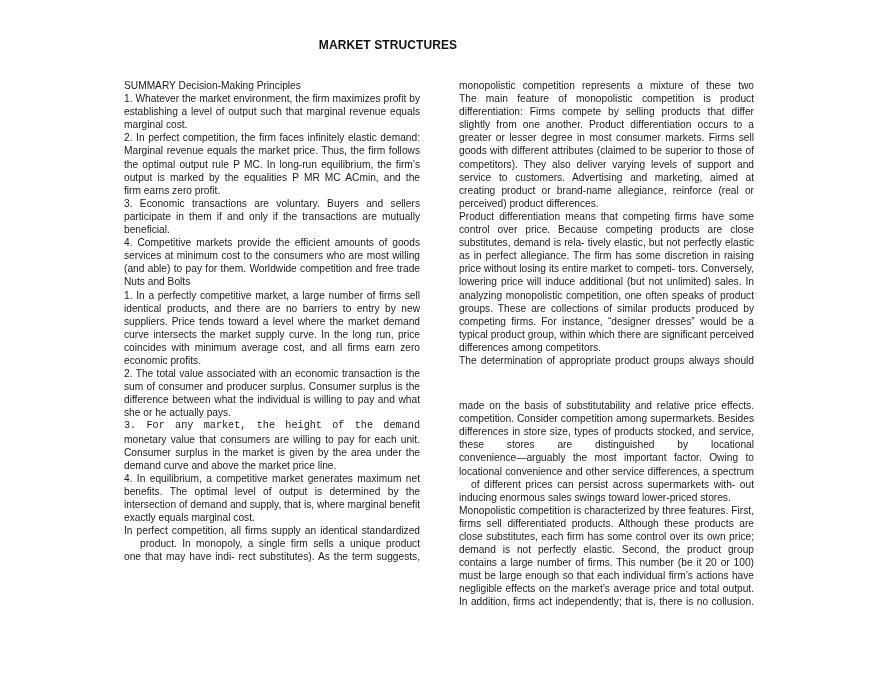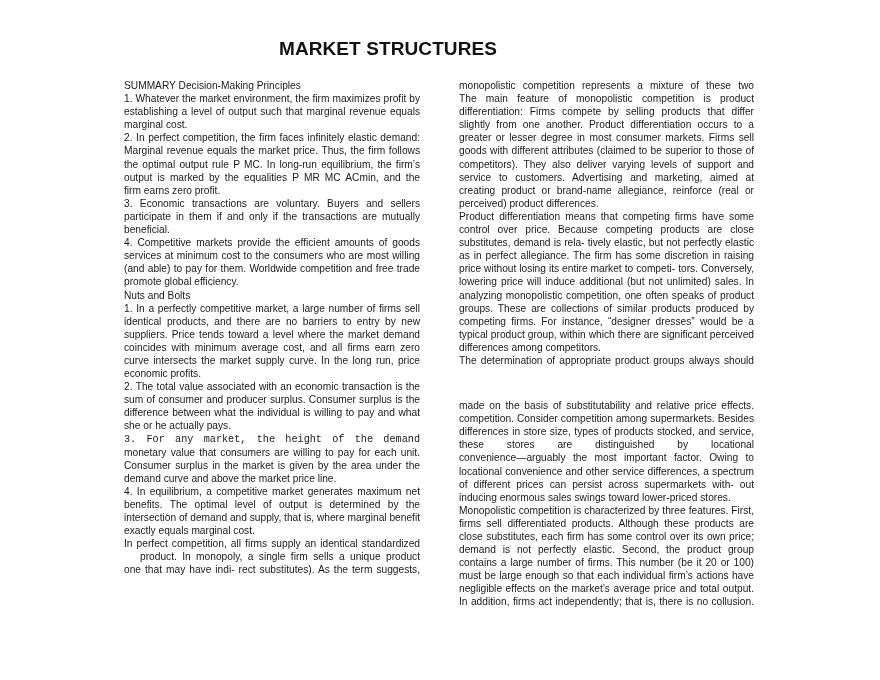--- a/index.html
+++ b/index.html
@@ -1,19 +1,19 @@
 <!DOCTYPE html>
 <html><head>
   <meta charset="utf-8">
   <style>
     html, body { margin: 0; padding: 0; background: #ffffff; }
     body { width: 880px; height: 680px; position: relative; overflow: hidden;
            font-family: "Liberation Sans", sans-serif; color: #1a1a1a; }
     .title { position: absolute; top: 38px; left: 0; width: 776px; text-align: center;
-             font-weight: bold; font-size: 19px; letter-spacing: 0.1px; color: #111; }
+             font-weight: bold; font-size: 12px; letter-spacing: 0.1px; color: #111; }
     .col { position: absolute; top: 79px; width: 296px; font-size: 10.2px; line-height: 13.1px; }
     .col.left { left: 124px; }
     .col.right { left: 459px; width: 295px; }
     .line { white-space: nowrap; text-align: justify; text-align-last: justify; height: 13.1px; overflow: visible; }
     .line.last { text-align-last: left; }
   </style>
 </head>
 <body>
 
 <div class="title">MARKET STRUCTURES</div>
@@ -27,27 +27,26 @@
     <div class="line" style="white-space: normal; overflow: hidden;">Marginal revenue equals the market price. Thus, the firm follows</div>
     <div class="line" style="white-space: normal; overflow: hidden;">the optimal output rule P   MC. In long-run equilibrium, the firm’s</div>
     <div class="line" style="white-space: normal; overflow: hidden;">output is marked by the equalities P   MR   MC   ACmin, and the</div>
     <div class="line last" style="white-space: normal; overflow: hidden;">firm earns zero profit.</div>
     <div class="line" style="white-space: normal; overflow: hidden;">3. Economic transactions are voluntary. Buyers and sellers</div>
     <div class="line" style="white-space: normal; overflow: hidden;">participate in them if and only if the transactions are mutually</div>
     <div class="line last" style="white-space: normal; overflow: hidden;">beneficial.</div>
     <div class="line" style="white-space: normal; overflow: hidden;">4. Competitive markets provide the efficient amounts of goods and</div>
     <div class="line" style="white-space: normal; overflow: hidden;">services at minimum cost to the consumers who are most willing</div>
     <div class="line" style="white-space: normal; overflow: hidden;">(and able) to pay for them. Worldwide competition and free trade</div>
-    <div class="line last" style="white-space: normal; overflow: hidden;">promote global efficiency.</div>
     <div class="line last" style="white-space: normal; overflow: hidden;">Nuts and Bolts</div>
     <div class="line" style="white-space: normal; overflow: hidden;">1. In a perfectly competitive market, a large number of firms sell</div>
     <div class="line" style="white-space: normal; overflow: hidden;">identical products, and there are no barriers to entry by new</div>
     <div class="line" style="white-space: normal; overflow: hidden;">suppliers. Price tends toward a level where the market demand</div>
+    <div class="line" style="white-space: normal; overflow: hidden;">curve intersects the market supply curve. In the long run, price</div>
     <div class="line" style="white-space: normal; overflow: hidden;">coincides with minimum average cost, and all firms earn zero</div>
-    <div class="line" style="white-space: normal; overflow: hidden;">curve intersects the market supply curve. In the long run, price</div>
     <div class="line last" style="white-space: normal; overflow: hidden;">economic profits.</div>
     <div class="line" style="white-space: normal; overflow: hidden;">2. The total value associated with an economic transaction is the</div>
     <div class="line" style="white-space: normal; overflow: hidden;">sum of consumer and producer surplus. Consumer surplus is the</div>
     <div class="line" style="white-space: normal; overflow: hidden;">difference between what the individual is willing to pay and what</div>
     <div class="line last" style="white-space: normal; overflow: hidden;">she or he actually pays.</div>
     <div class="line" style="white-space: normal; overflow: hidden; font-family: Liberation Mono, monospace;">3. For any market, the height of the demand curve shows the</div>
     <div class="line" style="white-space: normal; overflow: hidden;">monetary value that consumers are willing to pay for each unit.</div>
     <div class="line" style="white-space: normal; overflow: hidden;">Consumer surplus in the market is given by the area under the</div>
     <div class="line last" style="white-space: normal; overflow: hidden;">demand curve and above the market price line.</div>
     <div class="line" style="white-space: normal; overflow: hidden;">4. In equilibrium, a competitive market generates maximum net</div>
@@ -80,21 +79,21 @@
     <div class="line" style="white-space: normal; overflow: hidden;">competing firms. For instance, “designer dresses” would be a</div>
     <div class="line" style="white-space: normal; overflow: hidden;">typical product group, within which there are significant perceived</div>
     <div class="line last" style="white-space: normal; overflow: hidden;">differences among competitors.</div>
     <div class="line" style="white-space: normal; overflow: hidden;">The determination of appropriate product groups always should be</div>
     <div class="line" style="white-space: normal; overflow: hidden; margin-top: 32px;">made on the basis of substitutability and relative price effects.</div>
     <div class="line" style="white-space: normal; overflow: hidden;">competition. Consider competition among supermarkets. Besides</div>
     <div class="line" style="white-space: normal; overflow: hidden;">differences in store size, types of products stocked, and service,</div>
     <div class="line" style="white-space: normal; overflow: hidden;">these stores are distinguished by locational</div>
     <div class="line" style="white-space: normal; overflow: hidden;">convenience—arguably the most important factor. Owing to</div>
     <div class="line" style="white-space: normal; overflow: hidden;">locational convenience and other service differences, a spectrum</div>
-    <div class="line" style="white-space: normal; overflow: hidden;">of different prices can persist across supermarkets with- out</div>
+    <div class="line" style="white-space: normal; overflow: hidden; margin-left: 12px;">of different prices can persist across supermarkets with- out</div>
     <div class="line last" style="white-space: normal; overflow: hidden;">inducing enormous sales swings toward lower-priced stores.</div>
     <div class="line" style="white-space: normal; overflow: hidden;">Monopolistic competition is characterized by three features. First,</div>
     <div class="line" style="white-space: normal; overflow: hidden;">firms sell differentiated products. Although these products are</div>
     <div class="line" style="white-space: normal; overflow: hidden;">close substitutes, each firm has some control over its own price;</div>
     <div class="line" style="white-space: normal; overflow: hidden;">demand is not perfectly elastic. Second, the product group</div>
     <div class="line" style="white-space: normal; overflow: hidden;">contains a large number of firms. This number (be it 20 or 100)</div>
     <div class="line" style="white-space: normal; overflow: hidden;">must be large enough so that each individual firm’s actions have</div>
     <div class="line" style="white-space: normal; overflow: hidden;">negligible effects on the market’s average price and total output.</div>
     <div class="line" style="white-space: normal; overflow: hidden;">In addition, firms act independently; that is, there is no collusion.</div>
   </div>

